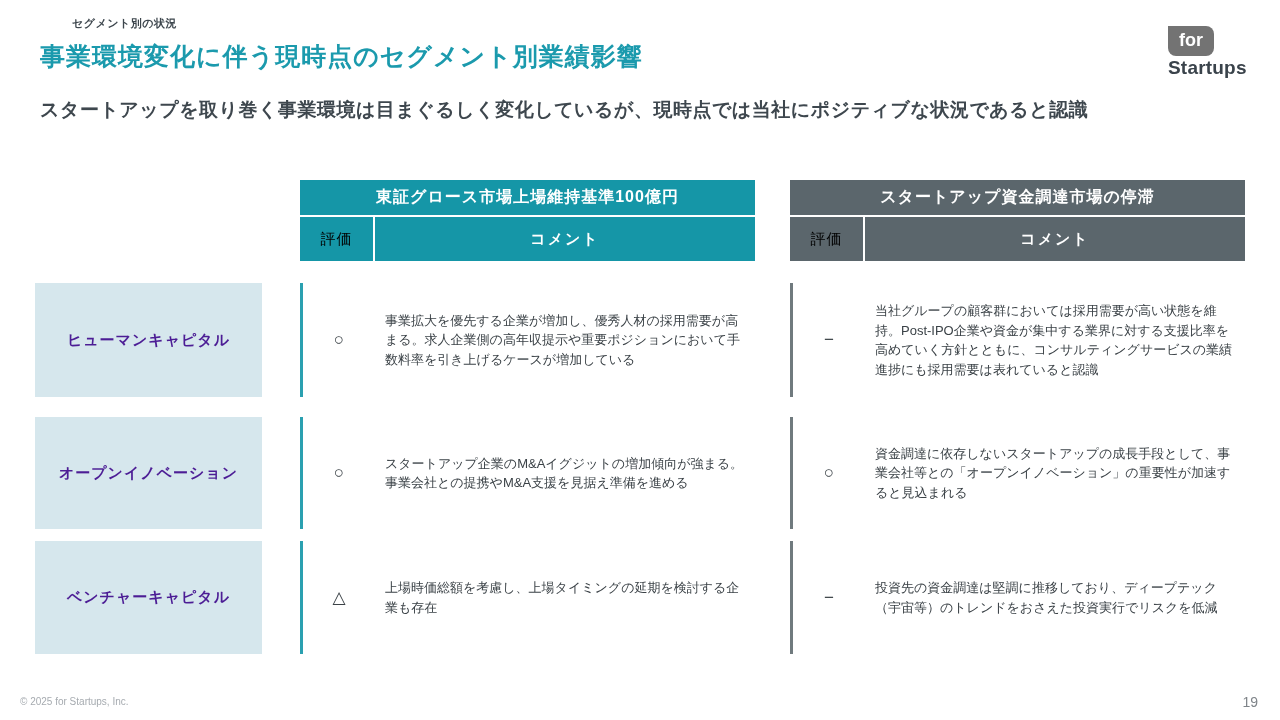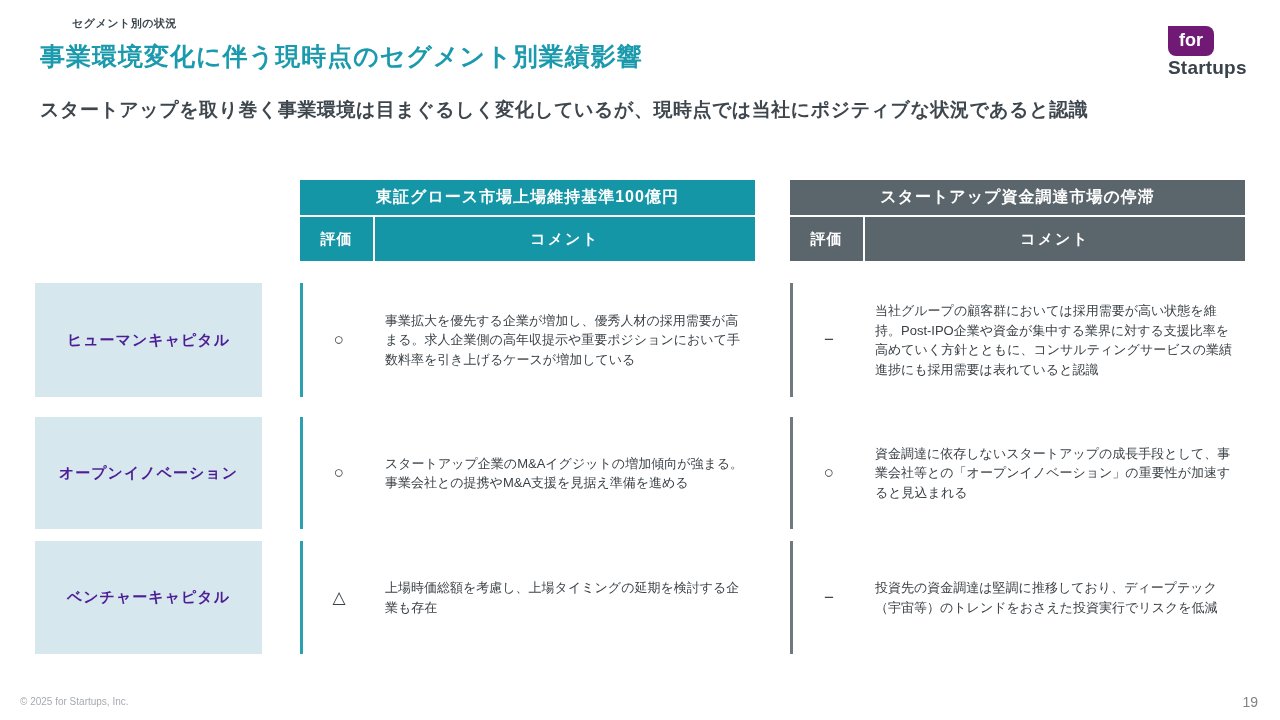--- a/index.html
+++ b/index.html
@@ -18,40 +18,40 @@
     position:absolute; left:40px; top:40px;
     font-size:25px; font-weight:bold; color:#1b9aad; letter-spacing:1px;
   }
   .subtitle {
     position:absolute; left:40px; top:97px;
     font-size:19px; font-weight:bold; color:#3e474e; letter-spacing:0.5px;
   }
   
   .logo { position:absolute; right:30px; top:26px; width:82px; }
   .logo-for {
-    display:inline-block; background:#701a75; color:#ffffff;
+    display:inline-block; background:#737373; color:#ffffff;
     font-weight:bold; font-size:18px; line-height:1;
     padding:5px 11px 7px 11px;
     border-radius:8px; border-top-left-radius:0;
   }
   .logo-startups {
     font-size:19px; font-weight:bold; color:#3a434b; letter-spacing:0.2px; margin-top:1px;
   }
   
   .group-header { position:absolute; top:180px; height:83px; }
   .gh-left  { left:300px; width:455px; }
   .gh-right { left:790px; width:455px; }
   .group-title {
     height:37px; color:#ffffff; font-weight:bold; font-size:16px; letter-spacing:1px;
     display:flex; align-items:center; justify-content:center;
     border-bottom:2px solid #ffffff;
   }
   .group-sub { display:flex; height:44px; }
   .eval-h {
-    width:75px; color:#ffffff; font-weight:bold; font-size:15px; letter-spacing:1px;
+    width:75px; color:#000000; font-weight:normal; font-size:15px; letter-spacing:1px;
     display:flex; align-items:center; justify-content:center;
     border-right:2px solid #ffffff;
   }
   .comment-h {
     flex:1; color:#ffffff; font-weight:bold; font-size:15px; letter-spacing:2px;
     display:flex; align-items:center; justify-content:center;
   }
   .teal-bg { background:#1596a7; }
   .gray-bg { background:#5b666c; }
   

